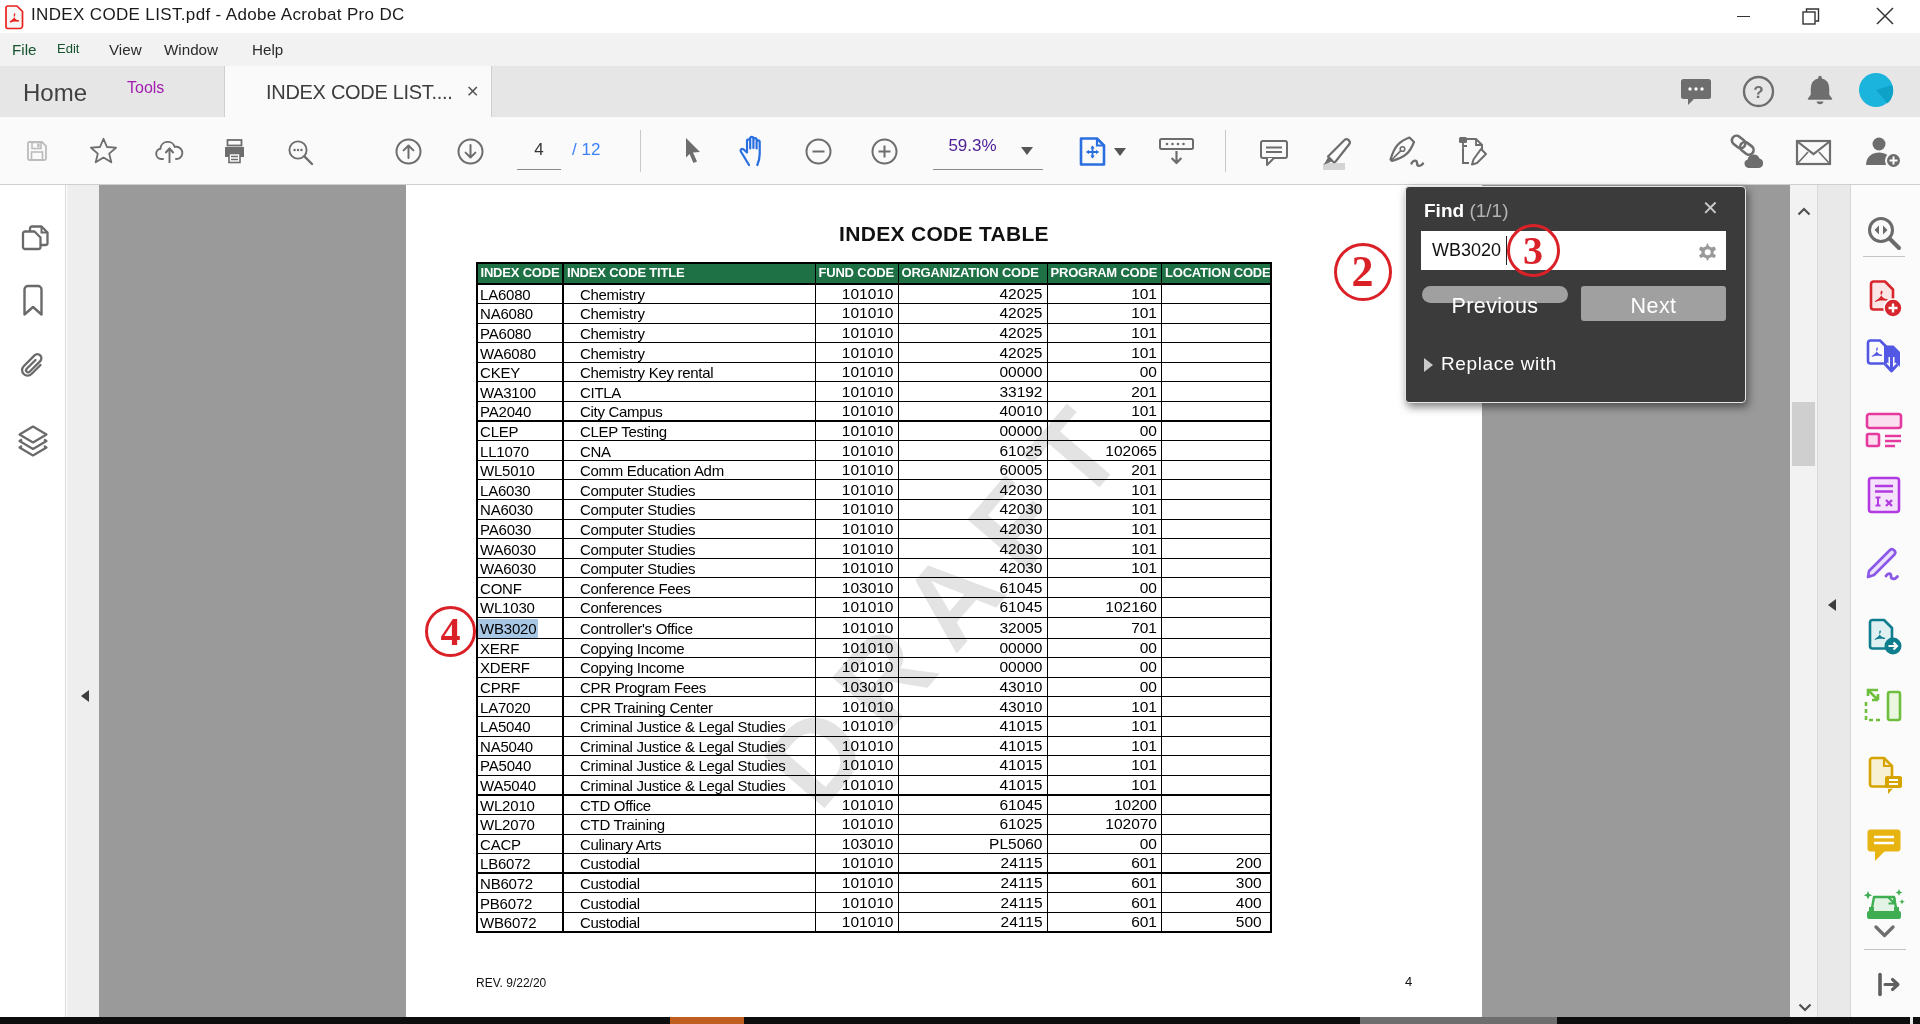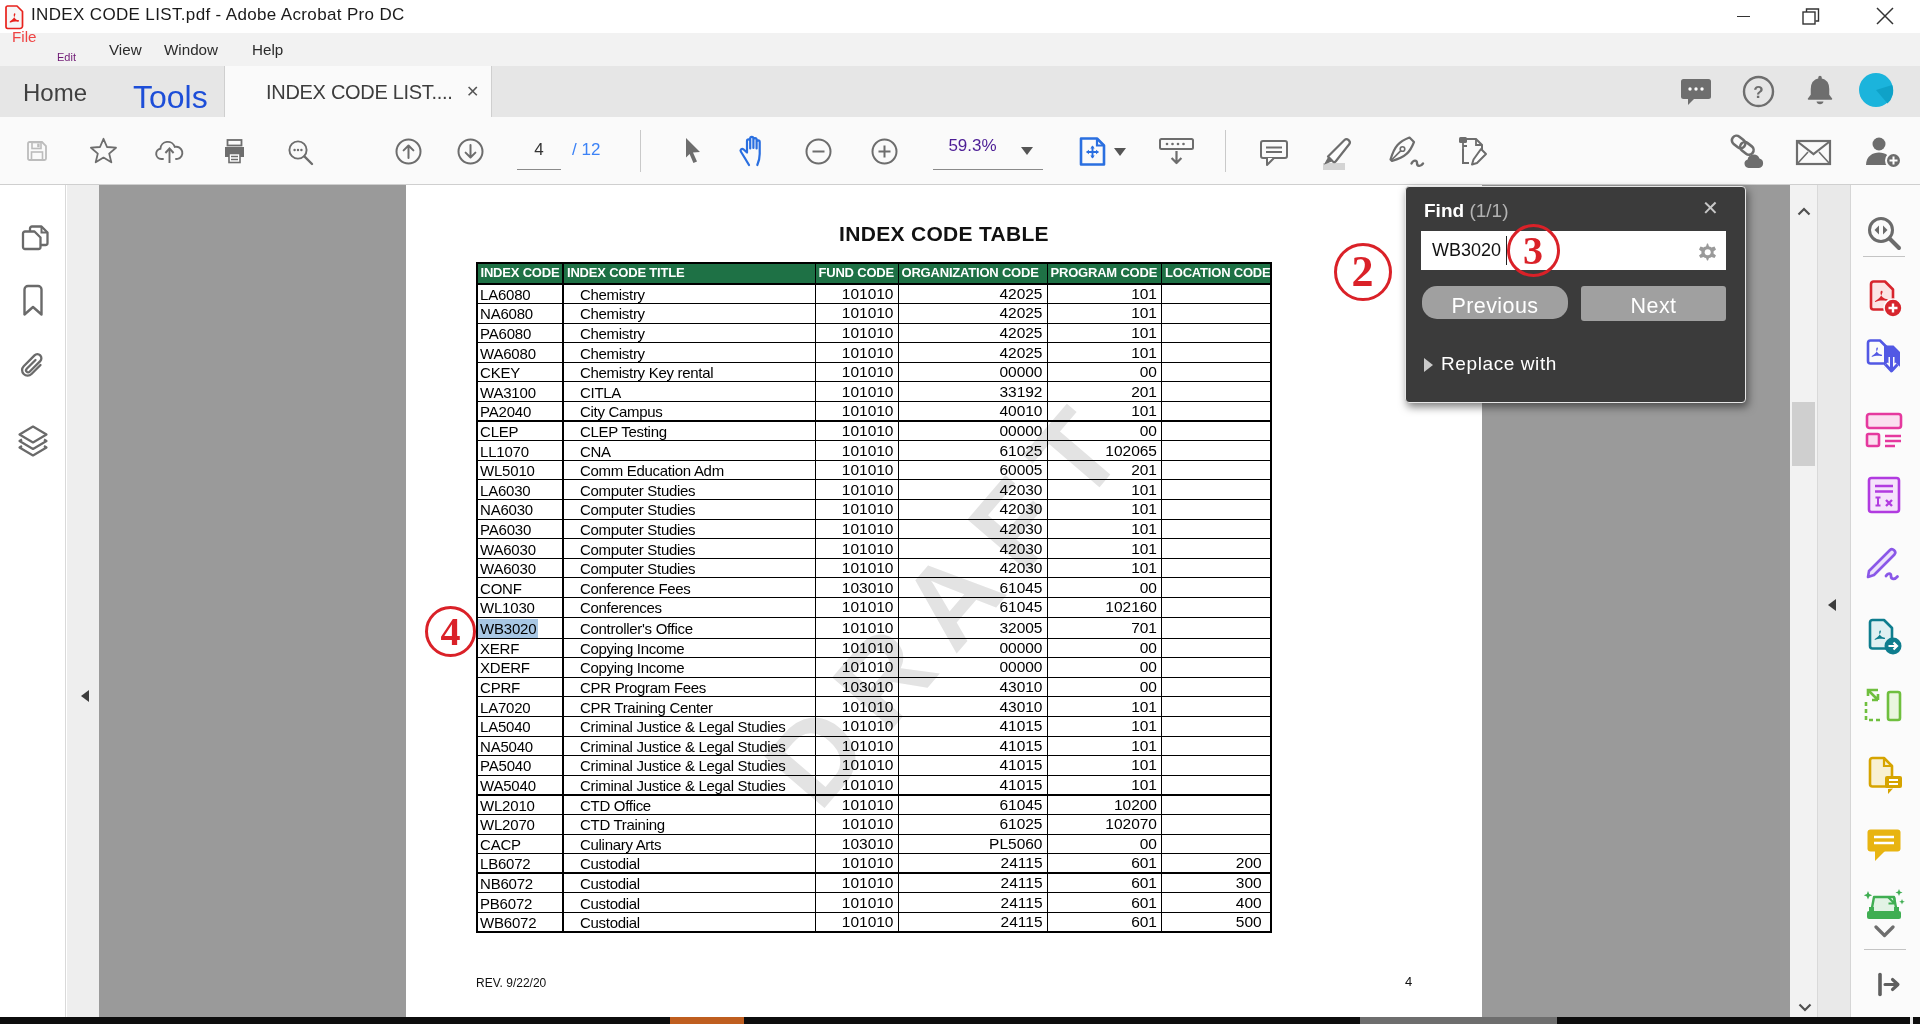--- a/index.html
+++ b/index.html
@@ -22,28 +22,28 @@
 <div style="left:31px;top:5px;font-size:17px;color:#1a1a1a;letter-spacing:.35px">INDEX CODE LIST.pdf - Adobe Acrobat Pro DC</div>
 <div style="position:absolute;left:1737px;top:15.5px;width:13px;height:1.5px;background:#333"></div>
 <svg style="position:absolute;left:1802px;top:8px" width="18" height="17" viewBox="0 0 18 17" fill="none">
     <rect x="1" y="4" width="12" height="12" stroke="#333" stroke-width="1.4"></rect>
     <path d="M4.5 4 V1 H16.5 V13 H13.5" stroke="#333" stroke-width="1.4"></path>
   </svg>
 <svg style="position:absolute;left:1875px;top:6px" width="20" height="20" viewBox="0 0 20 20" fill="none">
     <path d="M2 2 L18 18 M18 2 L2 18" stroke="#333" stroke-width="1.5"></path>
   </svg>
 <div style="left:0;top:33px;width:1920px;height:33px;background:#f2f2f2"></div>
-<div style="left:12px;top:28px;font-size:15.2px;color:#ef4444">File</div>
-<div style="left:57px;top:51px;font-size:11px;color:#701a75">Edit</div>
+<div style="left:12px;top:41px;font-size:15.2px;color:#14532d">File</div>
+<div style="left:57px;top:41px;font-size:13px;color:#14532d">Edit</div>
 <div style="left:109px;top:41px;font-size:15.2px;color:#2b2b2b">View</div>
 <div style="left:164px;top:41px;font-size:15.2px;color:#2b2b2b">Window</div>
 <div style="left:252px;top:41px;font-size:15.2px;color:#2b2b2b">Help</div>
 <div style="left:0;top:66px;width:1920px;height:51px;background:#e6e6e6"></div>
 <div style="left:23px;top:79px;font-size:24px;color:#404040">Home</div>
-<div style="left:133px;top:79px;font-size:32px;color:#1d4ed8">Tools</div>
+<div style="left:127px;top:79px;font-size:16px;color:#a21caf">Tools</div>
 <div style="left:224px;top:66px;width:268px;height:51px;background:#fafafa;border-left:1px solid #cfcfcf;border-right:1px solid #cfcfcf"></div>
 <div style="left:266px;top:81px;font-size:20px;letter-spacing:-.3px;color:#3d3d3d">INDEX CODE LIST....</div>
 <div style="left:466px;top:82px;font-size:16px;color:#555">✕</div>
 <svg style="position:absolute;left:1680px;top:78px" width="32" height="27" viewBox="0 0 32 27" fill="none">
     <rect x="1" y="1" width="30" height="20" rx="2.5" fill="#6e6e6e"></rect>
     <path d="M8 20 V27 L15 20 Z" fill="#6e6e6e"></path>
     <circle cx="10" cy="11" r="1.7" fill="#fff"></circle>
     <circle cx="16" cy="11" r="1.7" fill="#fff"></circle>
     <circle cx="22" cy="11" r="1.7" fill="#fff"></circle>
   </svg>
@@ -579,21 +579,21 @@
 <div style="position:absolute;left:1702px;top:196px;font-size:20px;color:#c8c8c8;z-index:31;font-weight:normal">✕</div>
 <div style="position:absolute;left:1421px;top:231px;width:305px;height:39px;background:#fff;z-index:31"></div>
 <div style="position:absolute;left:1432px;top:240px;font-size:18px;color:#111;z-index:32">WB3020</div>
 <div style="position:absolute;left:1506px;top:236px;width:1px;height:29px;background:#222;z-index:32"></div>
 <div style="position:absolute;left:1698px;top:242px;z-index:33">
     <svg style="position:absolute;left:0px;top:0px" width="20" height="20" viewBox="0 0 20 20" fill="none">
       <path d="M10 1.5 L11 4.5 A6 6 0 0 1 13.5 5.5 L16.5 4.5 L18 7.5 L15.5 9.5 A6 6 0 0 1 15.5 11.5 L18 13.5 L16.5 16 L13.5 15 A6 6 0 0 1 11 16 L10 18.5 H9 L8 16 A6 6 0 0 1 5.5 15 L2.5 16 L1 13.5 L3.5 11.5 A6 6 0 0 1 3.5 9.5 L1 7.5 L2.5 4.5 L5.5 5.5 A6 6 0 0 1 8 4.5 L9 1.5 Z" fill="#9a9a9a"></path>
       <circle cx="9.7" cy="10.2" r="3" fill="#fff"></circle>
     </svg>
   </div>
-<div style="position:absolute;height:33px;background:#a0a0a0;border-radius:15px;color:#fff;font-size:21.5px;text-align:center;line-height:40px;z-index:31;letter-spacing:.4px;left:1422px;top:286px;width:146px">Previous</div>
+<div style="position:absolute;height:17px;background:#a0a0a0;border-radius:15px;color:#fff;font-size:21.5px;text-align:center;line-height:40px;z-index:31;letter-spacing:.4px;left:1422px;top:286px;width:146px">Previous</div>
 <div style="position:absolute;height:35px;background:#a0a0a0;border-radius:3px;color:#fff;font-size:21.5px;text-align:center;line-height:40px;z-index:31;letter-spacing:.4px;left:1581px;top:286px;width:145px">Next</div>
 <div style="position:absolute;left:1424px;top:358px;width:0;height:0;border-top:7px solid transparent;border-bottom:7px solid transparent;border-left:9px solid #c9c9c9;z-index:31"></div>
 <div style="position:absolute;left:1441px;top:353px;font-size:19px;font-weight:normal;color:#fff;z-index:31;letter-spacing:.6px">Replace with</div>
 <div style="position:absolute;left:1333.5px;top:242.7px;width:58px;height:58px;border:3px solid #da2128;border-radius:50%;z-index:40;font-family:'Liberation Serif',serif;font-weight:bold;color:#da2128;font-size:44px;text-align:center;line-height:52px">2</div>
 <div style="position:absolute;left:1506.5px;top:224.3px;width:53.0px;height:53.0px;border:3px solid #da2128;border-radius:50%;z-index:40;font-family:'Liberation Serif',serif;font-weight:bold;color:#da2128;font-size:40px;text-align:center;line-height:47.0px">3</div>
 <div style="position:absolute;left:425.1px;top:605.9px;width:51.0px;height:51.0px;border:3px solid #da2128;border-radius:50%;z-index:40;font-family:'Liberation Serif',serif;font-weight:bold;color:#da2128;font-size:40px;text-align:center;line-height:45.0px">4</div>
 <div style="left:0;top:1017px;width:1920px;height:7px;background:#0d0d0d"></div>
 <div style="left:670px;top:1017px;width:74px;height:7px;background:#bf5e1f"></div>
 <div style="left:1360px;top:1017px;width:197px;height:7px;background:#6e6e6e"></div>
 <div style="left:1910px;top:1017px;width:3px;height:7px;background:#e8e8e8"></div>

